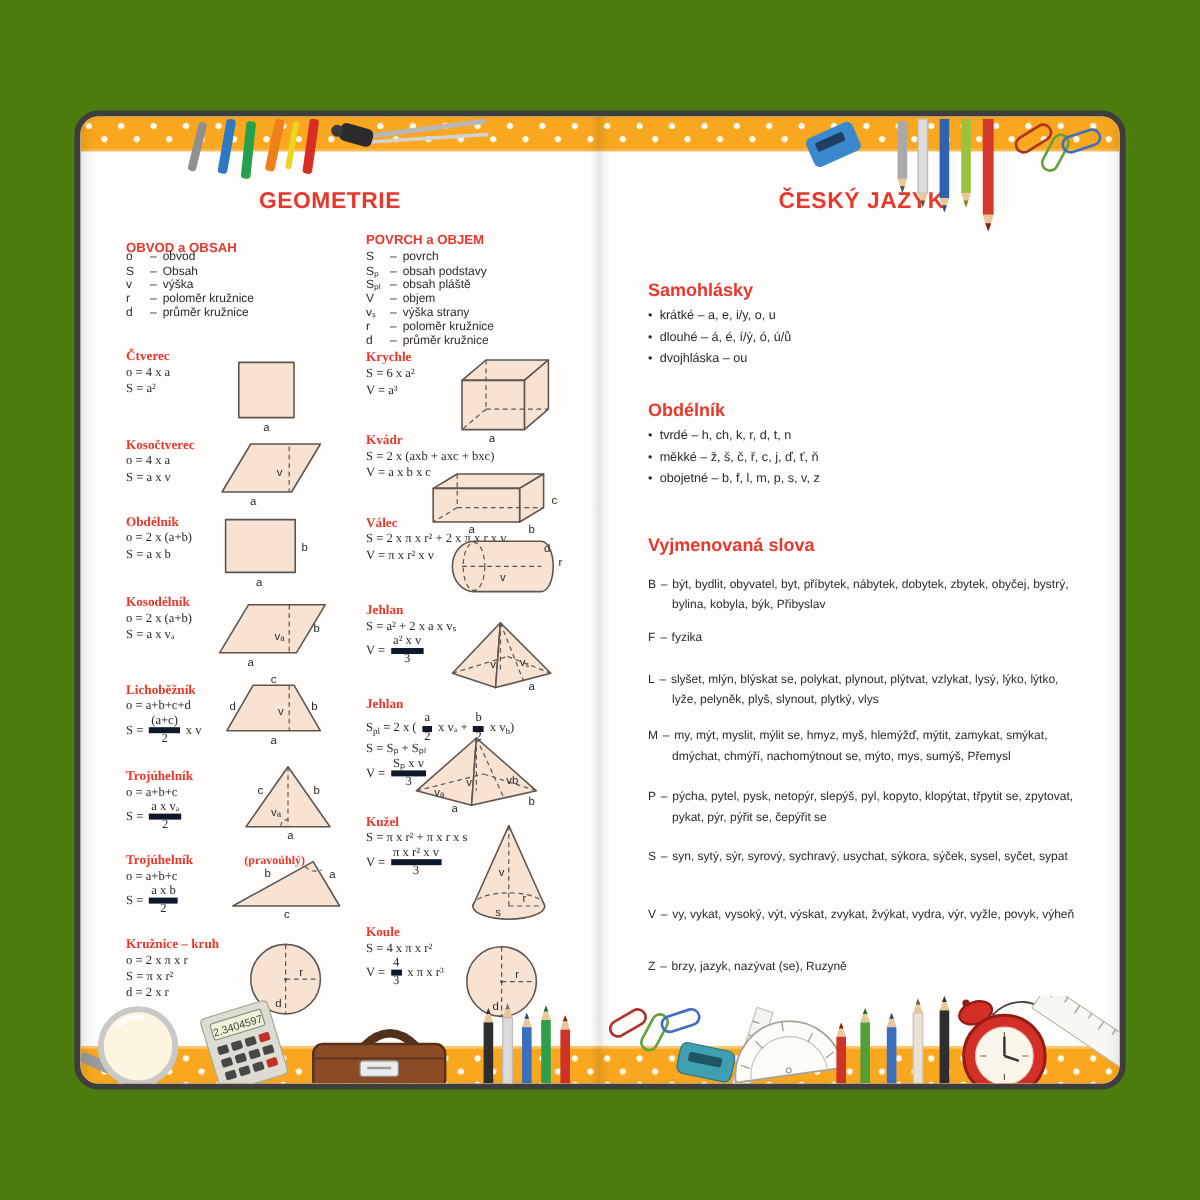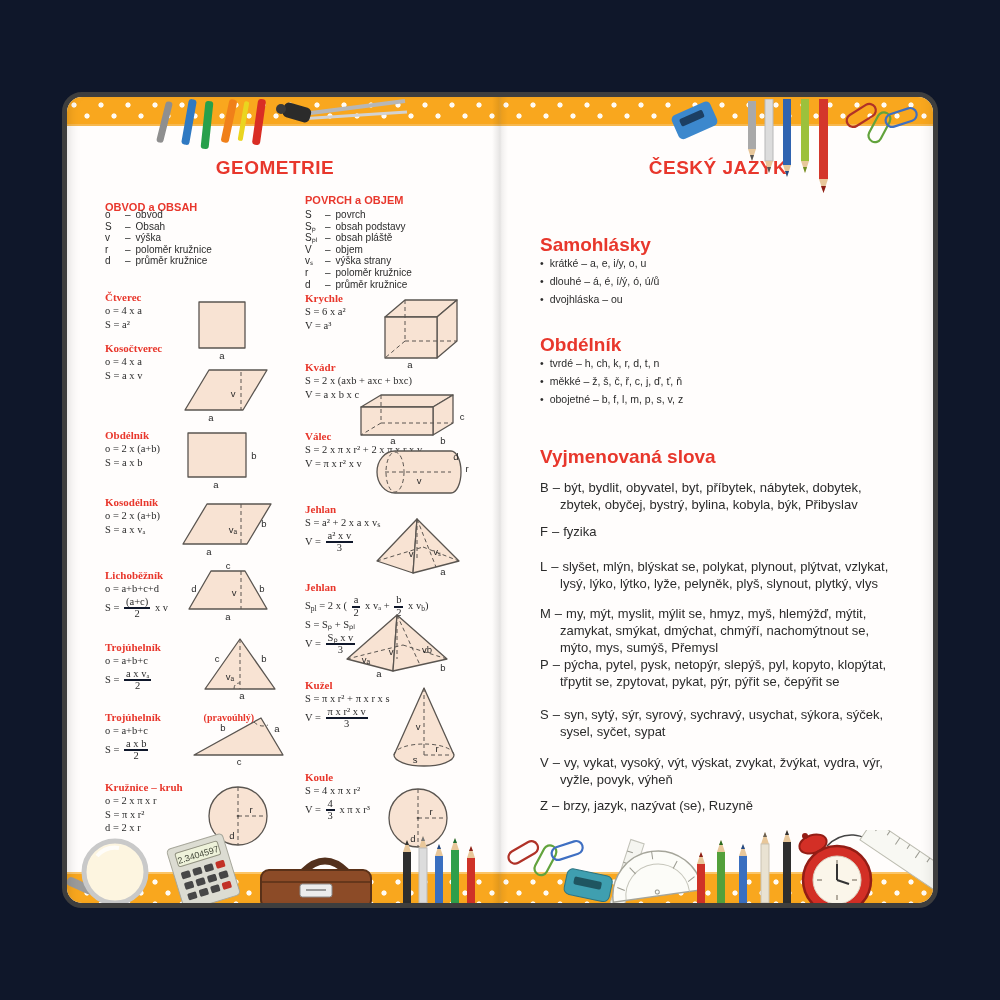--- a/index.html
+++ b/index.html
@@ -1,16 +1,16 @@
 <!DOCTYPE html>
 <html><head>
 <meta charset="utf-8">
 <style>
   html,body{margin:0;padding:0;background:#fff;}
-  #canvas{position:relative;width:1000px;height:1000px;background:#0f172a;overflow:hidden;
+  #canvas{position:relative;width:1000px;height:1000px;background:#4d7c0f;overflow:hidden;
           font-family:"Liberation Sans",sans-serif;color:#2b2b2b;}
   .abs{position:absolute;}
   
   .spread{position:absolute;left:62px;top:92px;width:866px;height:806px;background:#fffdfc;
           border:5px solid #3e3e3e;border-radius:20px;overflow:hidden;}
   .spread::after{content:"";position:absolute;inset:0;pointer-events:none;
           box-shadow:inset 10px 0 14px -10px rgba(0,0,0,.18), inset -10px 0 14px -10px rgba(0,0,0,.12);}
   .seam{position:absolute;top:0;bottom:0;left:425px;width:16px;
         background:linear-gradient(90deg,rgba(0,0,0,0),rgba(0,0,0,.08) 40%,rgba(90,90,90,.16) 50%,rgba(0,0,0,.05) 62%,rgba(0,0,0,0));}
   .band{position:absolute;left:0;right:0;background-color:#f9a71e;
@@ -27,28 +27,28 @@
   .legend{position:absolute;font-size:10px;line-height:11.6px;}
   .legend .row{display:flex;}
   .legend .k{width:20px;flex:none;}
   .legend .d{margin-right:5px;flex:none;}
   .shape{position:absolute;font-family:Liberation Serif, serif;}
   .sname{font-size:11px;font-weight:bold;color:#e8372c;line-height:13px;white-space:nowrap;}
   .sname .note{font-size:10px;padding-left:40px;}
   .sline{font-size:10.5px;line-height:13.5px;white-space:nowrap;}
   .sline.tall{height:24px;line-height:24px;}
   .frac{display:inline-block;text-align:center;vertical-align:middle;margin:0 2px;line-height:10.5px;font-size:10.5px;}
-  .frac .num{display:block;border-bottom:2px solid #0f172a;padding:0 2px;}
+  .frac .num{display:block;border-bottom:5px solid #0f172a;padding:0 2px;}
   .frac .den{display:block;}
   sub.sb{font-size:7.5px;vertical-align:-2px;}
-  .h2{position:absolute;font-size:19px;font-weight:bold;color:#e8372c;}
+  .h2{position:absolute;font-size:15px;font-weight:bold;color:#e8372c;}
   .bullets{position:absolute;font-size:10.5px;line-height:18px;}
   .bullets .bl{display:flex;}
   .bullets .b{margin-right:6px;}
-  .entry{position:absolute;width:344px;font-size:13px;line-height:17px;
+  .entry{position:absolute;width:344px;font-size:10px;line-height:17px;
          padding-left:20px;text-indent:-20px;}
   .entry .dsh{margin:0 4px;}
   
   .diag{position:absolute;}
   .diag .fs{fill:#f8e3d3;stroke:#5a5550;stroke-width:1.3;stroke-linejoin:round;}
   .diag .dsh{stroke:#5a5550;stroke-width:1;stroke-dasharray:4 3;fill:none;}
   .diag text{font-size:9.5px;fill:#2a2a2a;text-anchor:middle;font-family:"Liberation Sans",sans-serif;}
   .decor text{font-family:"Liberation Sans",sans-serif;}
 </style>
 </head>
@@ -134,21 +134,21 @@
     <div class="shape" style="left:38px;top:194px">
       <div class="sname">Čtverec</div>
       <div class="sline">o = 4 x a</div>
       <div class="sline">S = a²</div>
     </div>
     <svg class="diag" style="left:126px;top:202px" width="60" height="62" viewBox="0 0 60 62">
       <rect class="fs" x="6" y="3" width="46" height="46"></rect>
       <text x="29" y="60">a</text>
     </svg>
 
-    <div class="shape" style="left:38px;top:245px">
+    <div class="shape" style="left:38px;top:268px">
       <div class="sname">Kosočtverec</div>
       <div class="sline">o = 4 x a</div>
       <div class="sline">S = a x v</div>
     </div>
     <svg class="diag" style="left:114px;top:270px" width="92" height="56" viewBox="0 0 92 56">
       <polygon class="fs" points="28,3 86,3 62,43 4,43"></polygon>
       <line class="dsh" x1="60" y1="5" x2="60" y2="43"></line>
       <text x="52" y="30">v</text>
       <text x="30" y="54">a</text>
     </svg>

